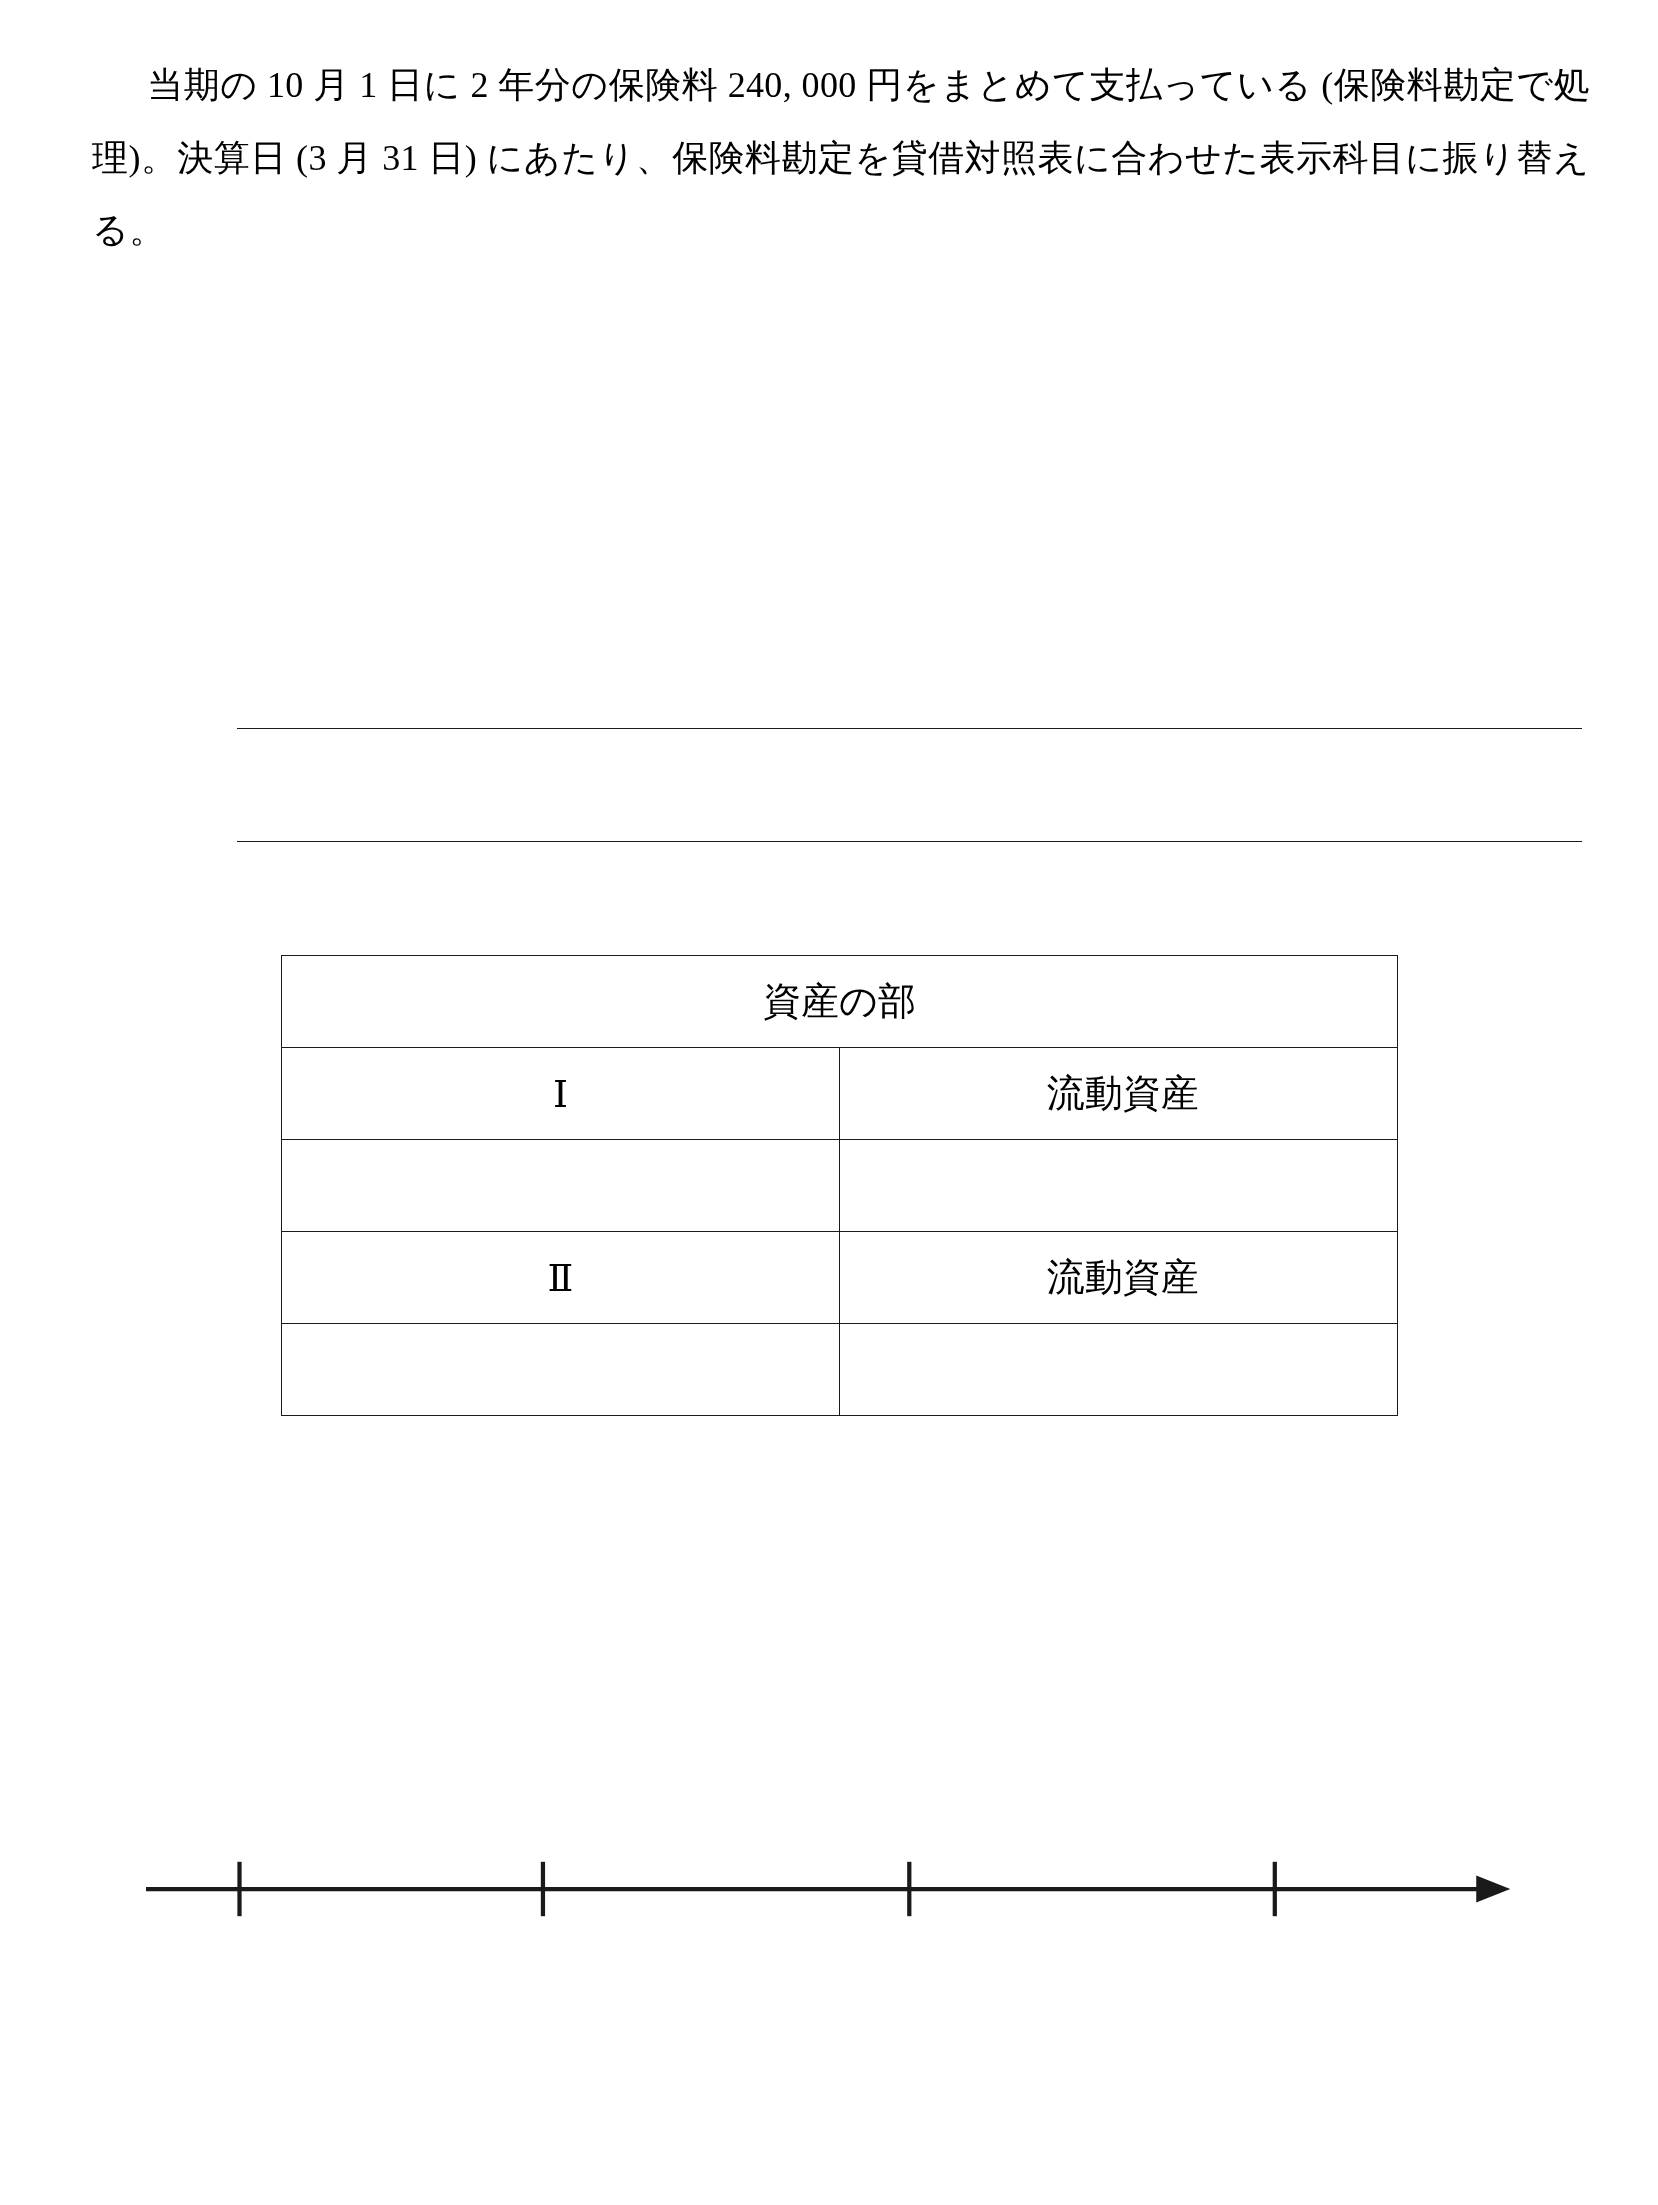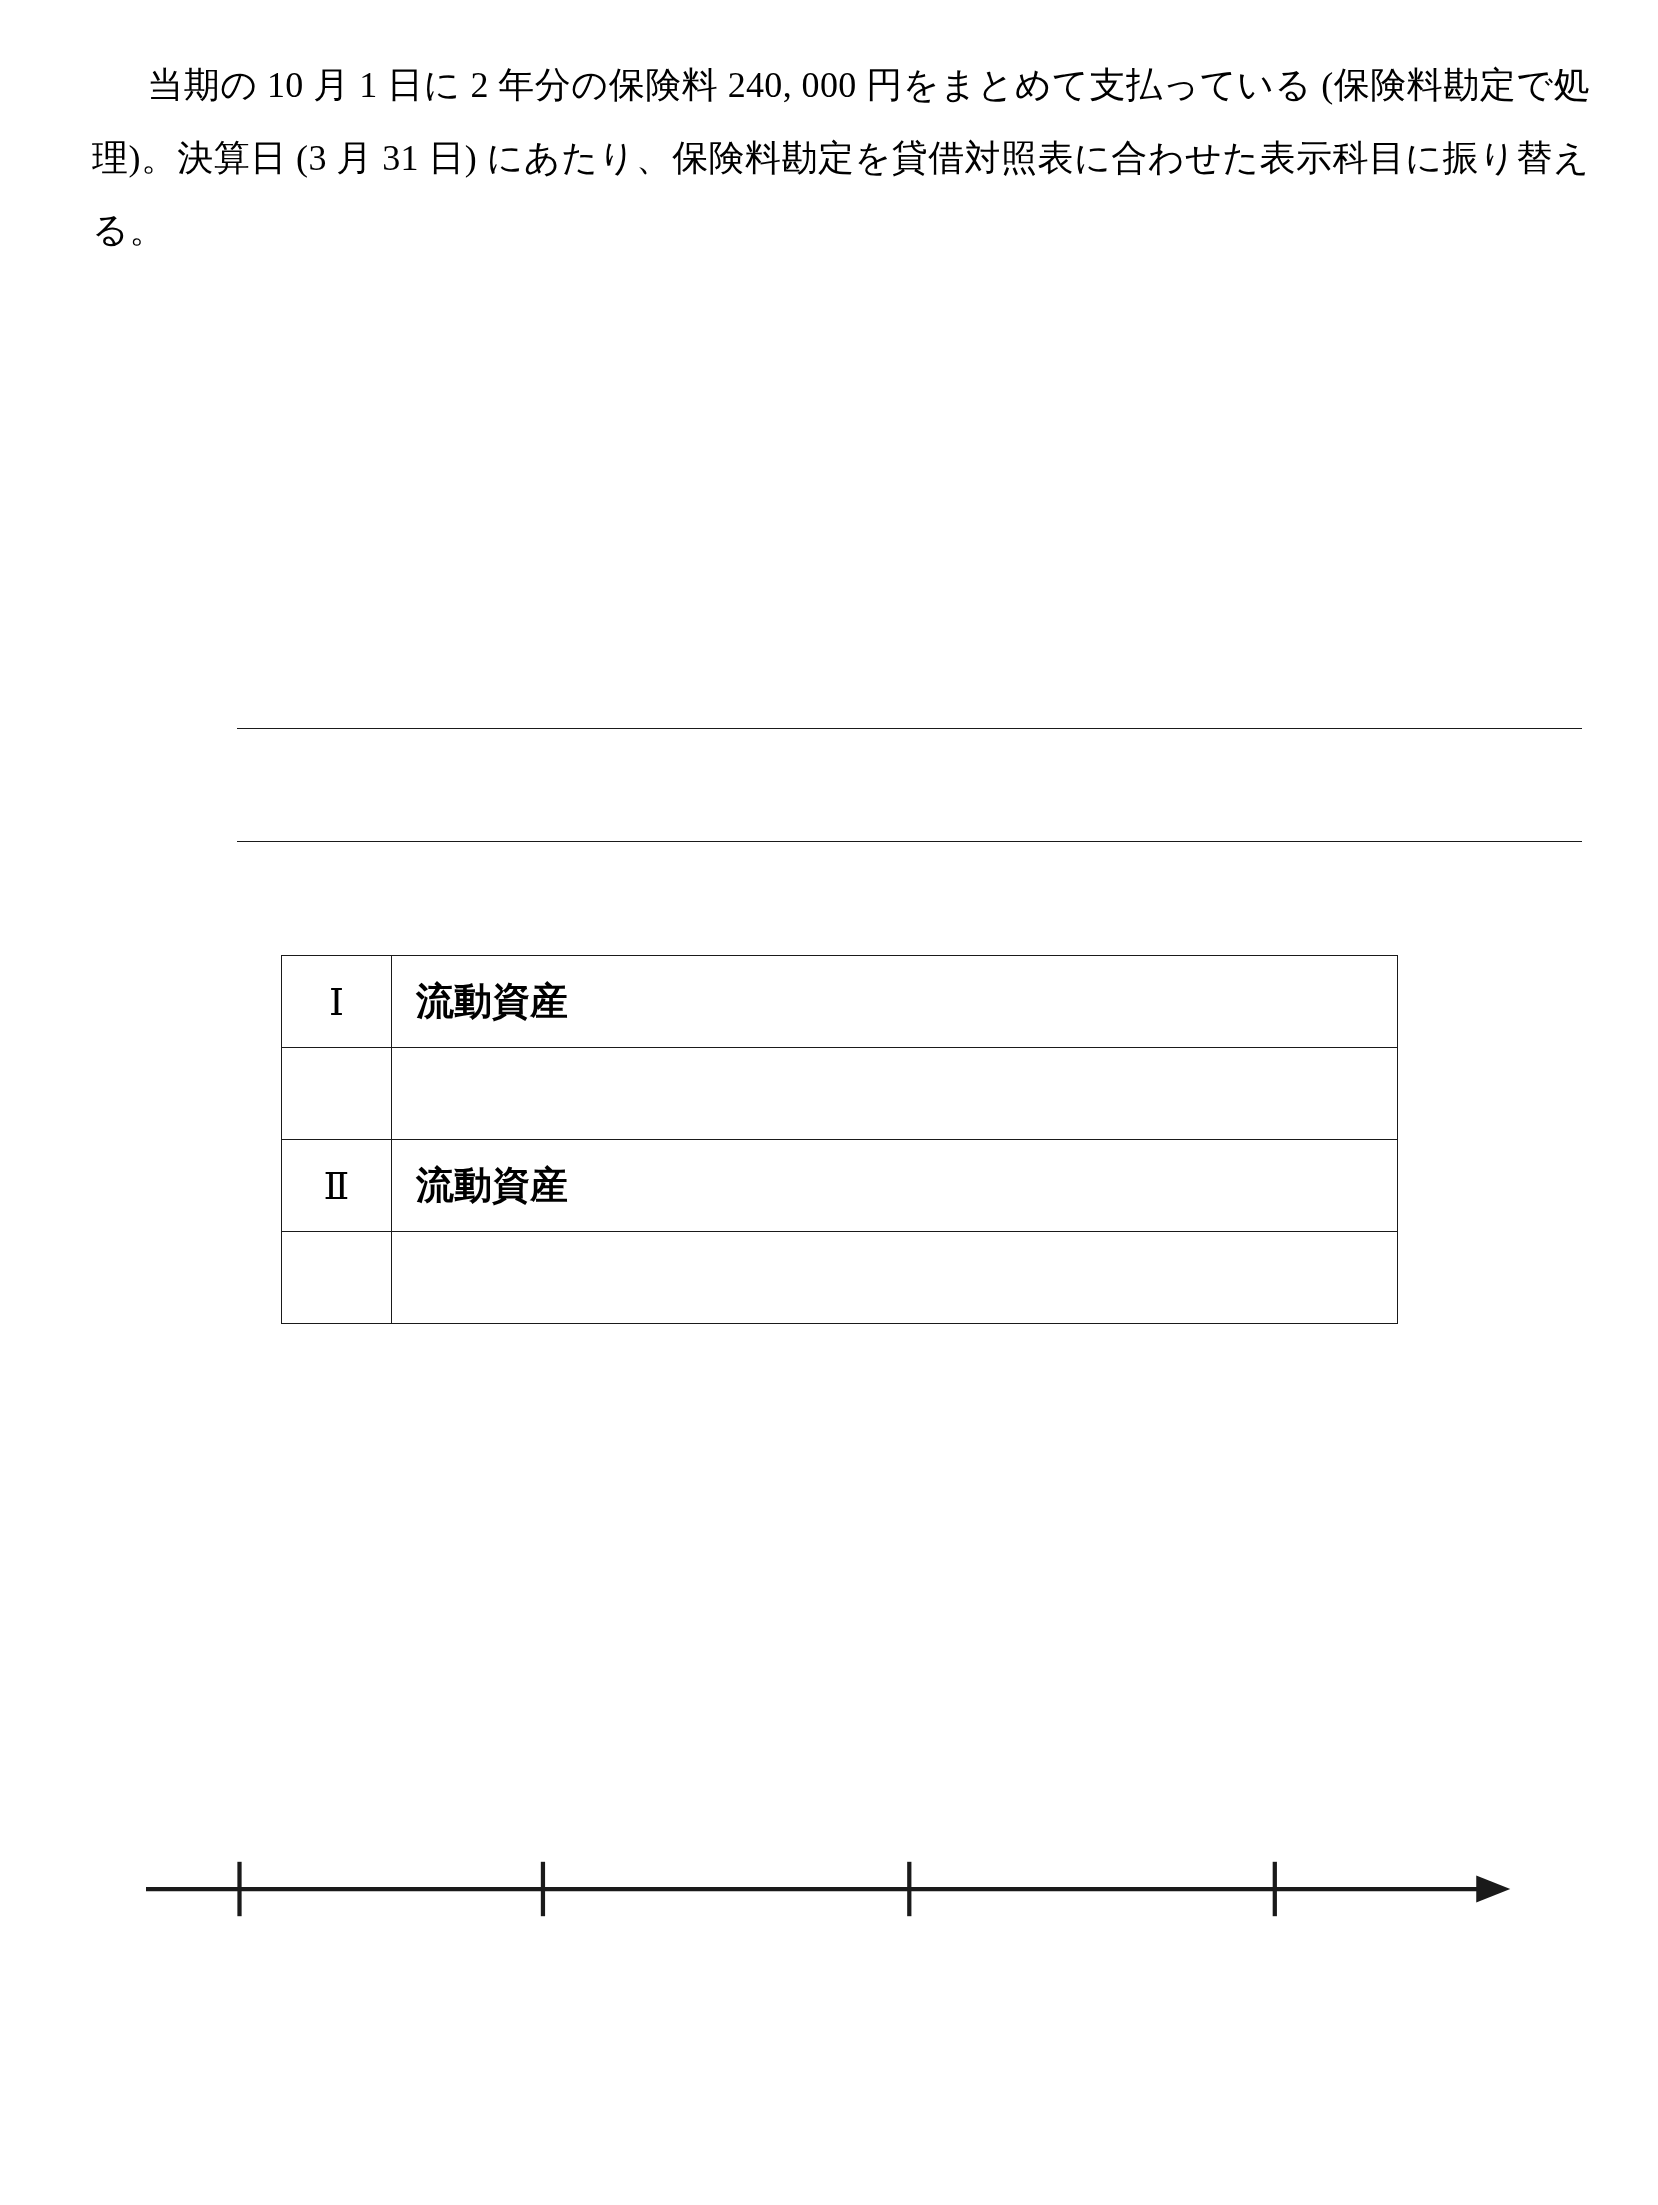--- a/index.html
+++ b/index.html
@@ -68,23 +68,22 @@
   .bs-table td.col-num {
     width: 109px;
     text-align: center;
     padding: 0;
   }
   .bs-table td.header-cell {
     text-align: center;
     font-size: 38px;
   }
   .bs-table td.label-cell {
-    text-align: left;
+    text-align: center;
     padding-left: 24px;
-    font-weight: bold;
   }
   .bs-table td.sub-cell {
     text-align: left;
     padding-left: 24px;
   }
   .bs-table td.blank-cell {
     text-align: left;
   }
 
   
@@ -101,20 +100,23 @@
 
 <div class="problem-text"><span class="indent"></span><span>当期の 10 月 1 日に 2 年分の保険料 240, 000 円をまとめて支払っている (保険料勘定で処理)。決算日 (3 月 31 日) にあたり、保険料勘定を貸借対照表に合わせた表示科目に振り替える。</span></div>
 
 <div class="answer-lines">
   <div class="answer-line"></div>
   <div class="answer-line"></div>
 </div>
 
 <table class="bs-table">
   <tbody>
+    <tr>
+      <td class="header-cell" colspan="2">資産の部</td>
+    </tr>
     <tr>
       <td class="col-num">Ⅰ</td>
       <td class="label-cell">流動資産</td>
     </tr>
     <tr>
       <td class="col-num"></td>
       <td class="blank-cell"></td>
     </tr>
     <tr>
       <td class="col-num">Ⅱ</td>

